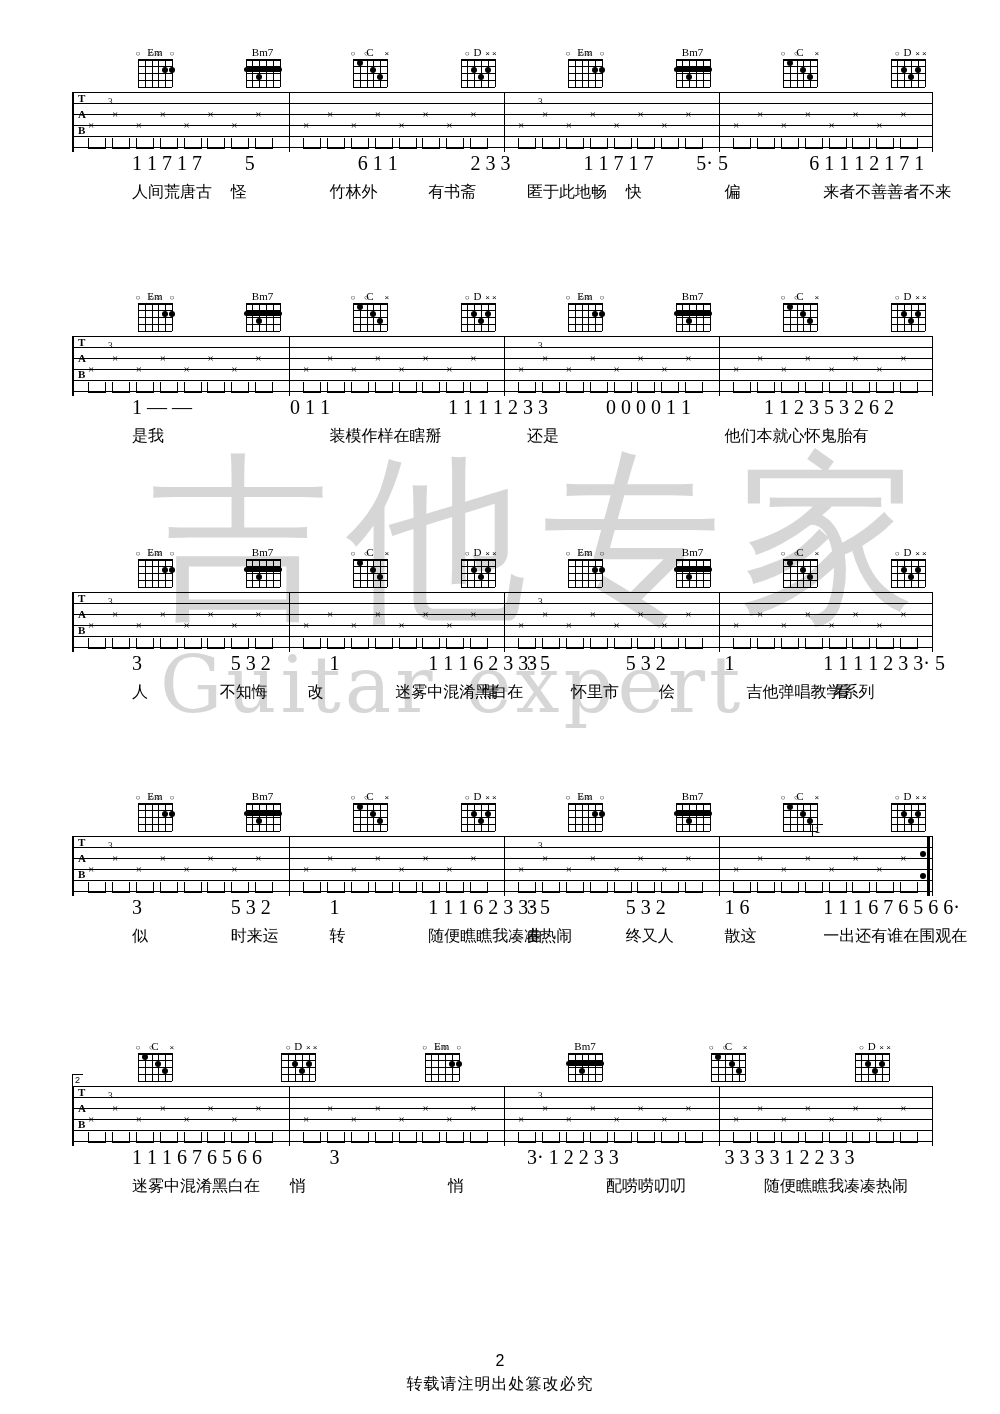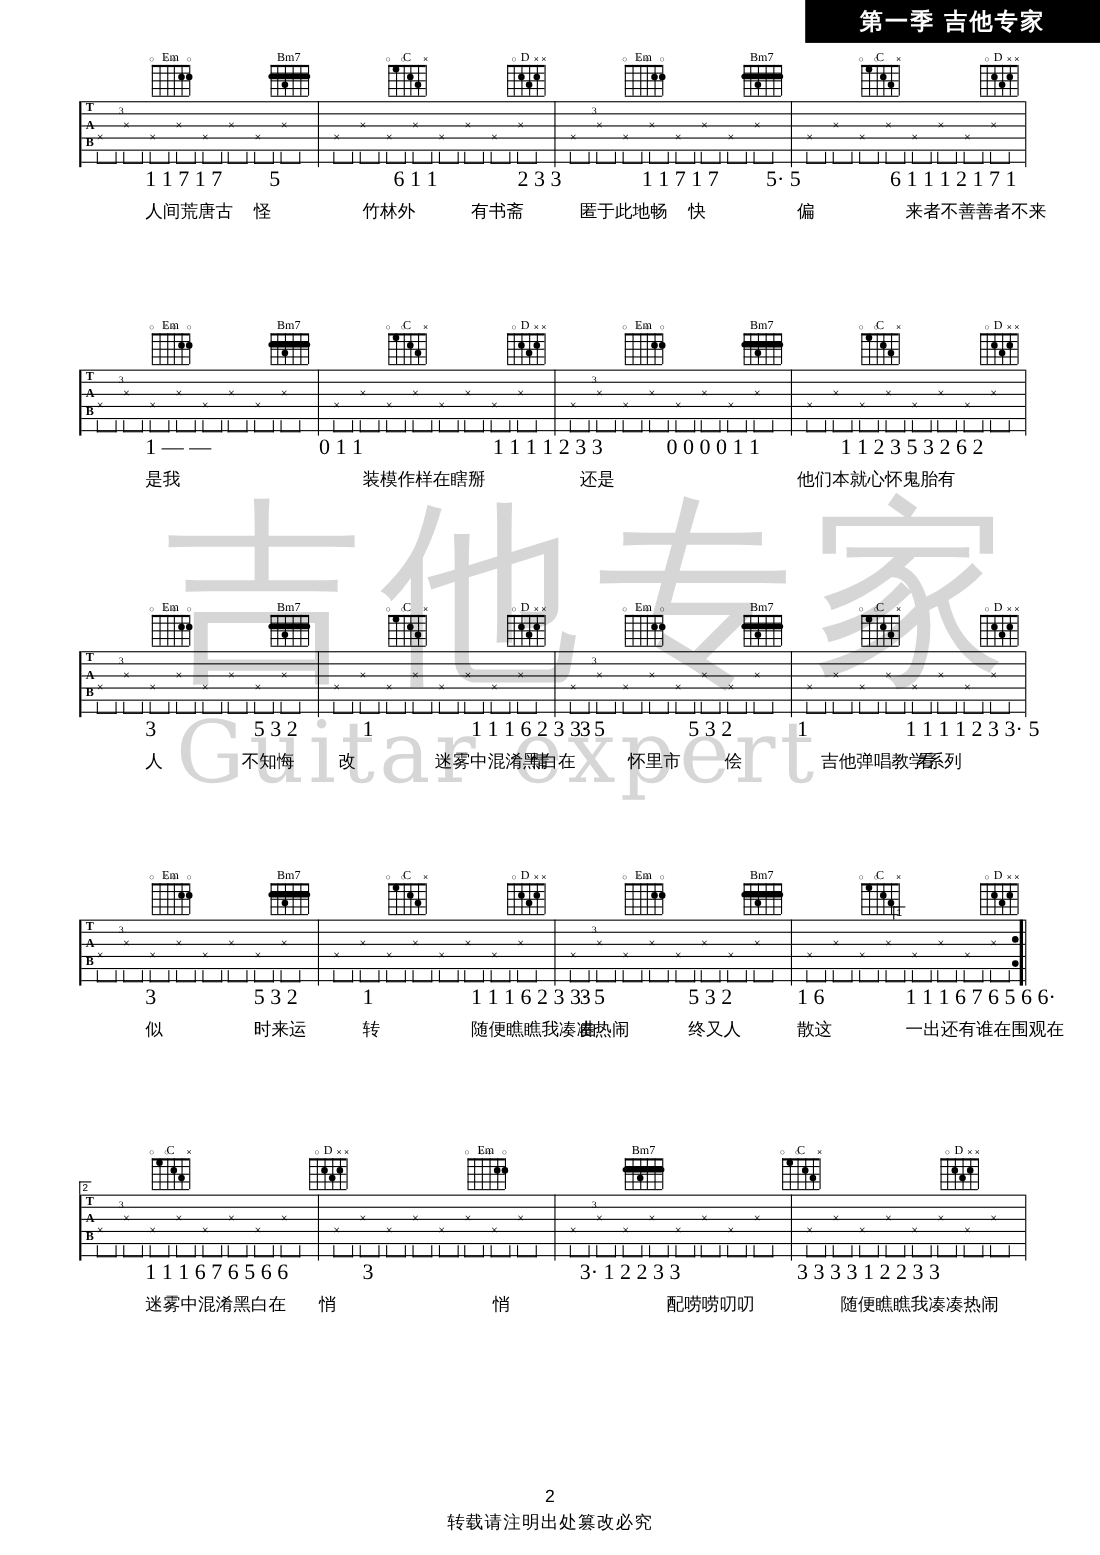--- a/index.html
+++ b/index.html
@@ -52,21 +52,20 @@
 
   
   .pg{position:absolute;left:0;width:1000px;text-align:center;}
   .pgnum{top:1352px;font-size:16px;}
   .pgtxt{top:1374px;font-size:16px;letter-spacing:1px;}
 </style>
 </head>
 <body>
 
 <div class="hdr">
-  <div class="hdr-bar">第一季 吉他专家</div>
 </div>
 
 <div class="wm">
   <div class="wm-cn">吉他专家</div>
   <div class="wm-en">Guitar expert</div>
 </div>
 
 <div id="systems">
     <div class="system" style="top: 46px;">
       <div class="chords">

